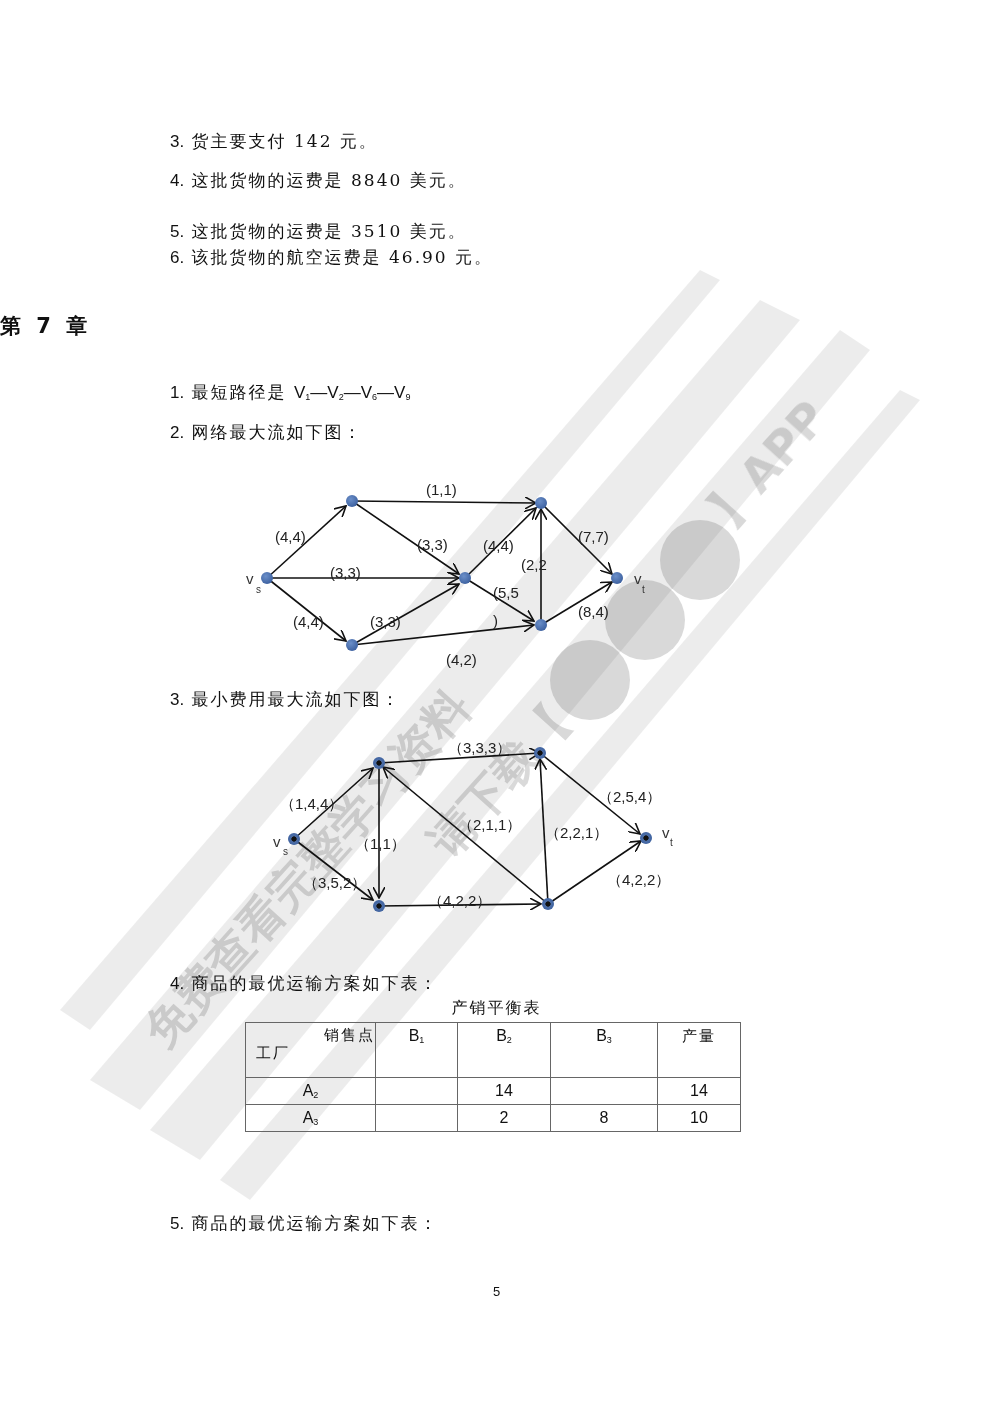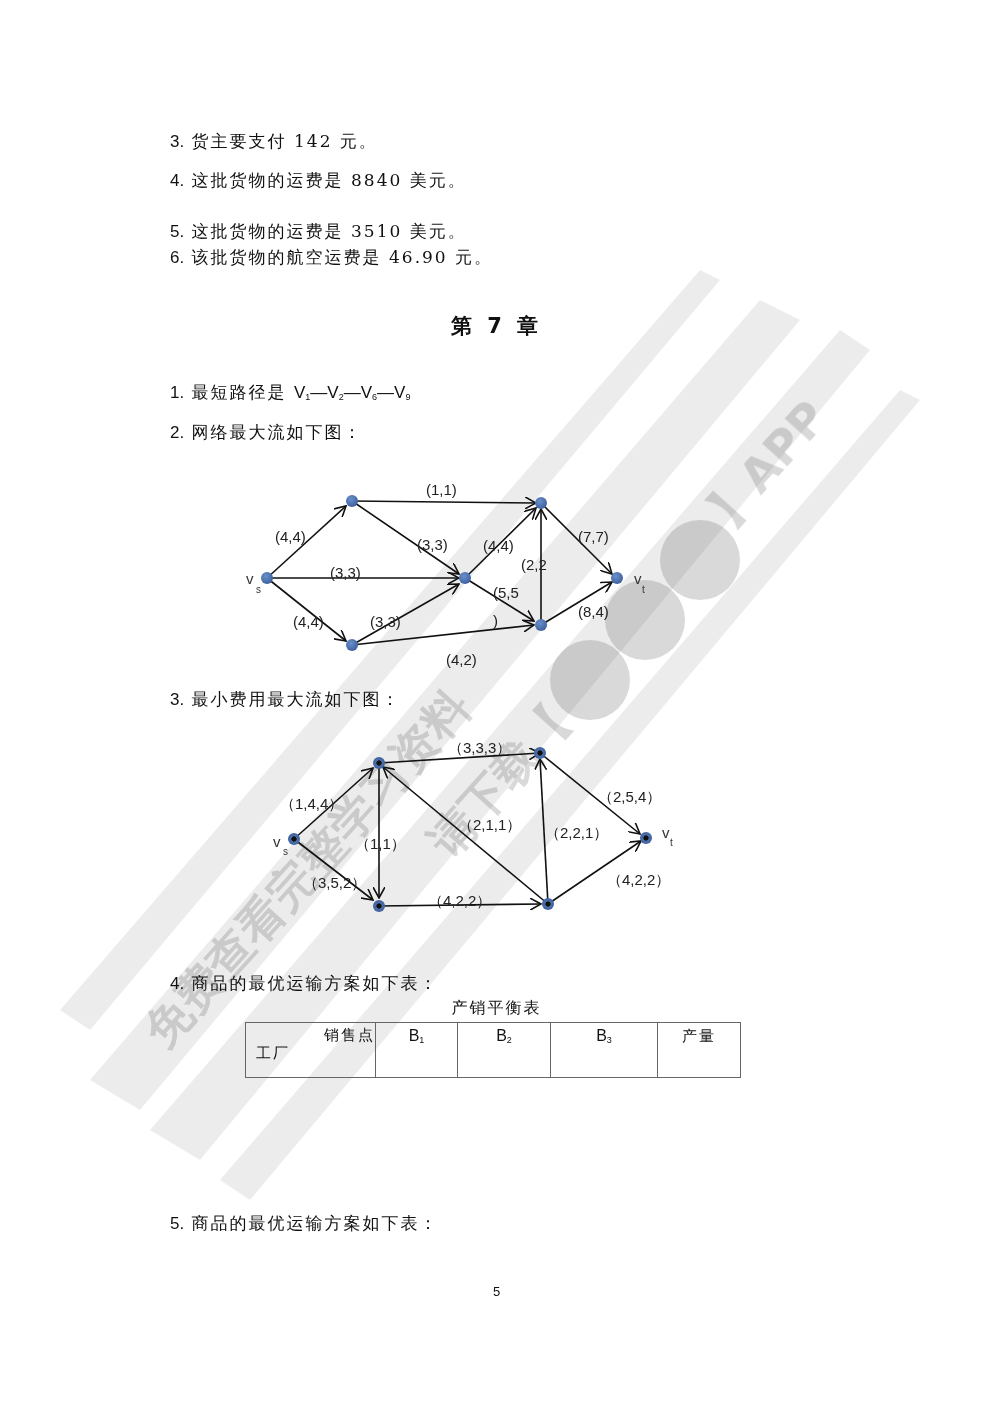--- a/index.html
+++ b/index.html
@@ -1,21 +1,21 @@
 <!DOCTYPE html>
 <html><head>
 <meta charset="utf-8">
 <style>
   html, body { margin: 0; padding: 0; background: #ffffff; }
   body { width: 993px; height: 1404px; position: relative; overflow: hidden;
          font-family: "DejaVu Serif", "Liberation Serif", serif; color: #111; }
   .watermark { position: absolute; left: 0; top: 0; width: 993px; height: 1404px; pointer-events: none; }
   .line { position: absolute; left: 170px; font-size: 17px; letter-spacing: 2px; white-space: nowrap; }
   .num { font-family: "Liberation Sans", sans-serif; letter-spacing: 0; }
-  .heading { position: absolute; left: 0; width: 993px; top: 312px; text-align: center;
+  .heading { position: absolute; left: 0; width: 993px; top: 312px; 
              font-family: "DejaVu Sans", sans-serif; font-weight: bold; font-size: 21px; letter-spacing: 4px; }
   sub.s { font-size: 9px; vertical-align: -2px; letter-spacing: 0; }
   svg.graph { position: absolute; overflow: visible; }
   .elabel { font-family: "Liberation Sans", sans-serif; font-size: 15px; fill: #222; }
   .nlabel { font-family: "Liberation Sans", sans-serif; font-size: 15px; fill: #333; }
   .nsub { font-family: "Liberation Sans", sans-serif; font-size: 10px; fill: #333; }
   .table-caption { position: absolute; left: 0; width: 993px; top: 998px; text-align: center;
                    font-size: 16px; letter-spacing: 2px; }
   table.balance { position: absolute; left: 245px; top: 1022px; border-collapse: collapse;
                   font-family: "Liberation Sans", sans-serif; font-size: 16px; }
@@ -191,20 +191,34 @@
       <div class="corner">
         <span class="top">销售点</span>
         <span class="bot">工厂</span>
       </div>
     </td>
     <td class="hdr-top" style="width:81px"><span>B</span><sub class="s">1</sub></td>
     <td class="hdr-top" style="width:92px"><span>B</span><sub class="s">2</sub></td>
     <td class="hdr-top" style="width:106px"><span>B</span><sub class="s">3</sub></td>
     <td class="cn hdr-top" style="width:82px">产量</td>
   </tr>
+  <tr>
+    <td><span>A</span><sub class="s">2</sub></td>
+    <td></td>
+    <td>14</td>
+    <td></td>
+    <td>14</td>
+  </tr>
+  <tr>
+    <td><span>A</span><sub class="s">3</sub></td>
+    <td></td>
+    <td>2</td>
+    <td>8</td>
+    <td>10</td>
+  </tr>
 </tbody>
   </table>
 
 <div class="line" style="top:1212px">
   <span class="num">5.</span>
   <span>商品的最优运输方案如下表：</span>
 </div>
 
 <div class="page-number">5</div>
 

